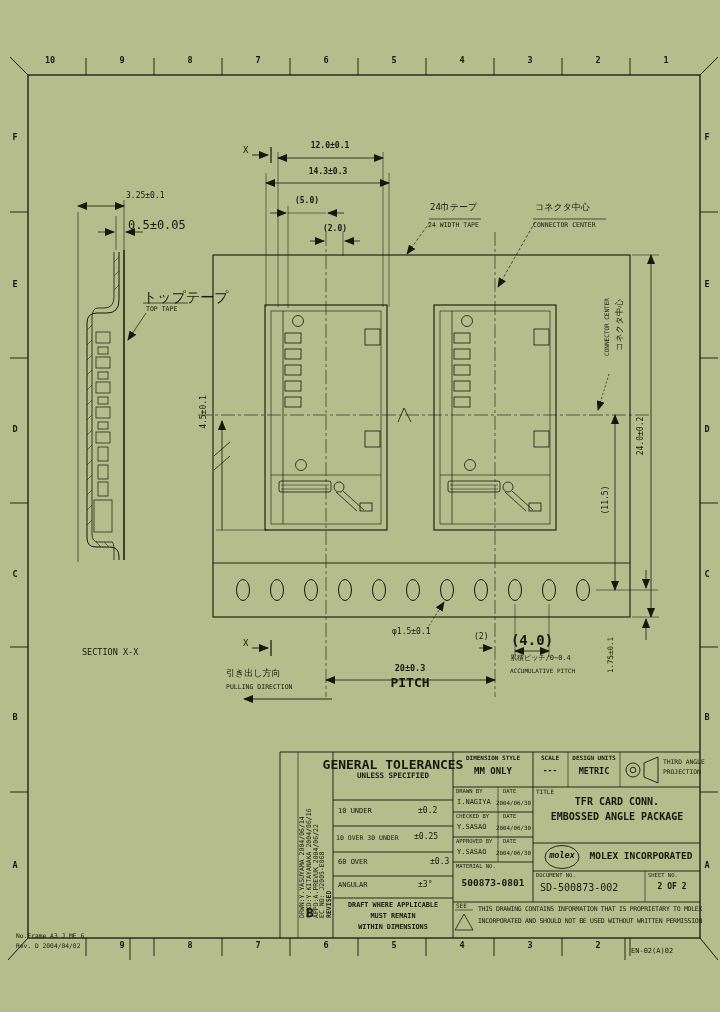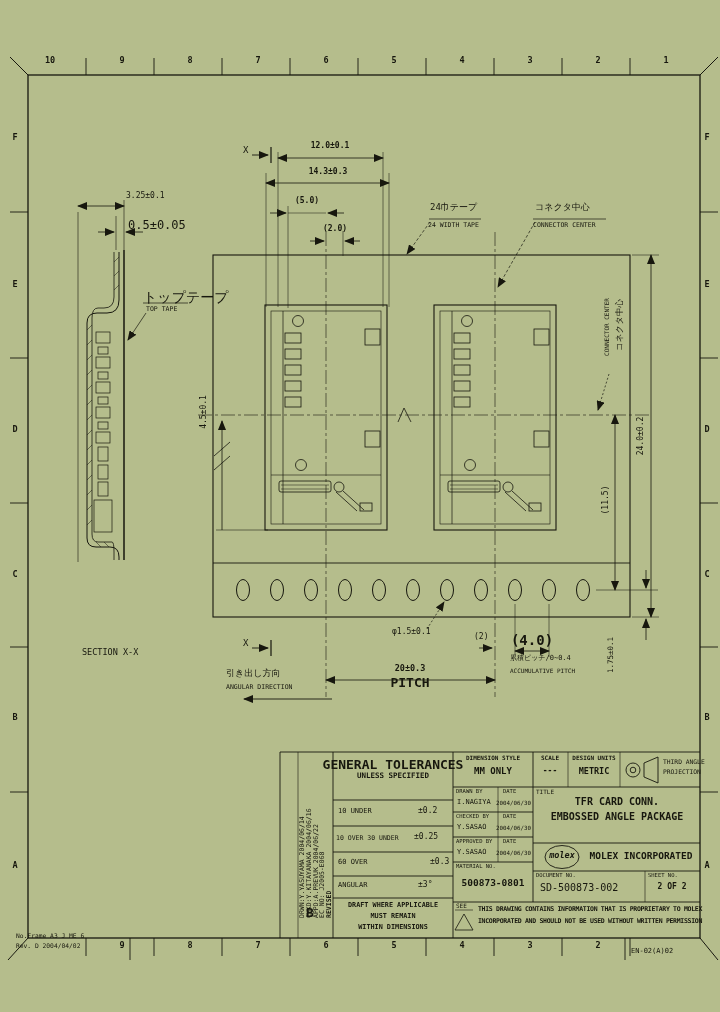--- a/index.html
+++ b/index.html
@@ -5,21 +5,21 @@
   html,body{margin:0;padding:0;background:#b5bd8c;}
   .page{position:relative;width:720px;height:1012px;background:#b5bd8c;
         font-family:"DejaVu Sans Mono","Liberation Mono",monospace;color:#17170e;overflow:hidden;}
   svg{position:absolute;left:0;top:0;}
   .ln{stroke:#17170e;fill:none;}
   .t{position:absolute;white-space:nowrap;line-height:1.05;}
   .cx{transform:translateX(-50%);font-weight:bold;}
   .rotc{transform:translate(-50%,-50%) rotate(-90deg);}
   .b{font-weight:bold;}
   .it{font-style:italic;}
-  .tight{letter-spacing:-0.3px;font-weight:bold;}
+  .tight{letter-spacing:-0.3px;}
 </style>
 </head>
 <body>
 
 <div class="page">
 
 <svg width="720" height="1012" viewBox="0 0 720 1012">
   <defs>
     <marker id="ae" markerWidth="11" markerHeight="8" refX="9" refY="4" orient="auto" markerUnits="userSpaceOnUse">
       <path d="M0,0 L10,4 L0,8 Z" fill="#17170e"></path>
@@ -314,21 +314,21 @@
   <div class="t rotc" style="left:611px;top:655px;font-size:7.5px">1.75±0.1</div>
   <div class="t rotc" style="left:204px;top:412px;font-size:8px">4.5±0.1</div>
   <div class="t" style="left:392px;top:628px;font-size:8px">φ1.5±0.1</div>
   <div class="t" style="left:474px;top:633px;font-size:8px">(2)</div>
   <div class="t cx" style="left:532px;top:633px;font-size:14px">(4.0)</div>
   <div class="t" style="left:510px;top:655px;font-size:7px">累積ピッチ/0~0.4</div>
   <div class="t" style="left:510px;top:668px;font-size:6px">ACCUMULATIVE PITCH</div>
   <div class="t cx" style="left:410px;top:664px;font-size:8.5px">20±0.3</div>
   <div class="t cx" style="left:410px;top:676px;font-size:13px">PITCH</div>
   <div class="t" style="left:226px;top:669px;font-size:9px">引き出し方向</div>
-  <div class="t" style="left:226px;top:684px;font-size:6.5px">ANGULAR DIRECTION</div>
+  <div class="t" style="left:226px;top:684px;font-size:6.5px">PULLING DIRECTION</div>
 
   <div class="t rotc" style="left:316px;top:838px;width:160px;font-size:6.5px;line-height:6.8px;white-space:normal">
     <div>DRWN:Y.YASUYAMA 2004/06/14</div>
     <div>CHKD:Y.KITAYANAKA 2004/06/16</div>
     <div>APPD:A.PREVUK 2004/06/22</div>
     <div>EC NO: J2005-E068</div>
     <div class="b">REVISED</div>
   </div>
   <div class="t b" style="left:306px;top:906px;font-size:13px">B</div>
 

